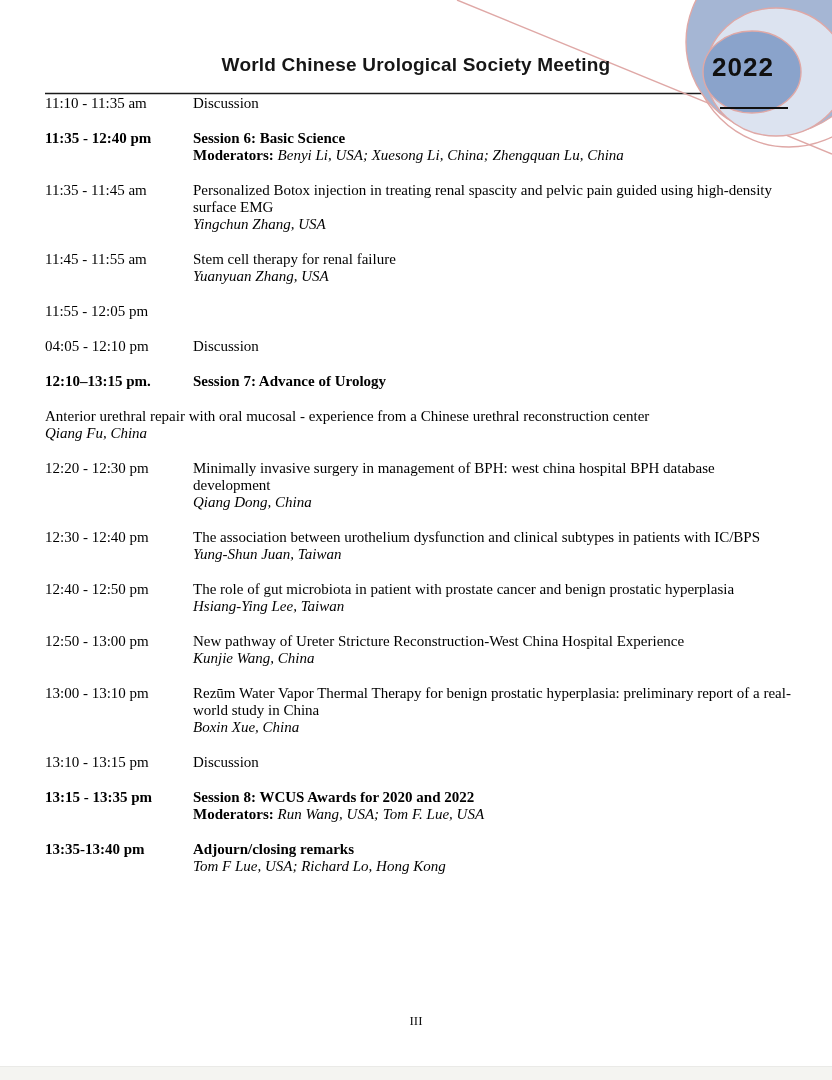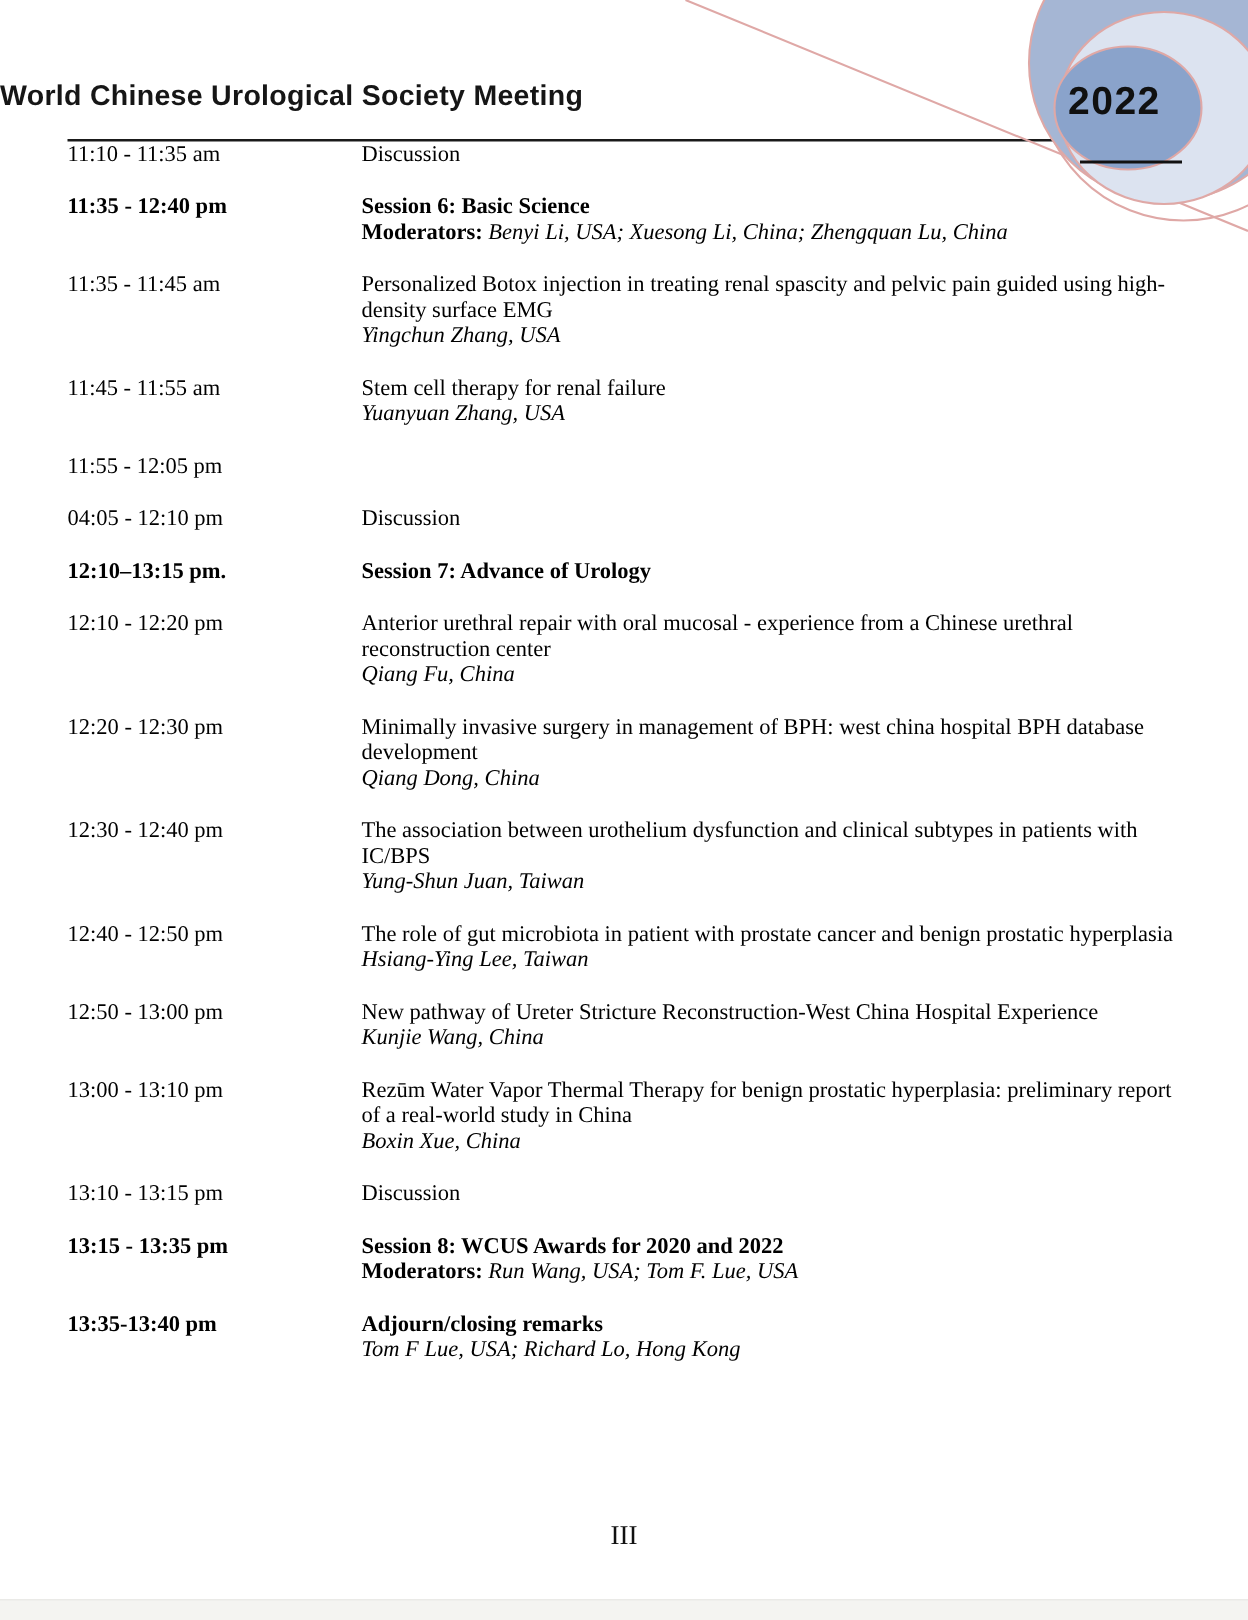--- a/index.html
+++ b/index.html
@@ -10,45 +10,45 @@
     color: #000;
     position: relative;
     overflow: hidden;
   }
   .page { position: absolute; inset: 0; background: #fff; overflow: hidden; }
 
   .header-svg { position: absolute; top: 0; left: 0; }
 
   .doc-title {
     position: absolute; top: 54px; left: 0; width: 832px;
-    text-align: left;
+    text-align: center;
     font-family: "Liberation Sans", sans-serif;
     font-weight: bold; font-size: 19px; letter-spacing: 0.2px;
     color: #161616;
   }
   .year-badge {
     position: absolute; top: 52px; left: 712px; width: 80px;
     text-align: left;
     font-family: "Liberation Sans", sans-serif;
     font-weight: bold; font-size: 26px; letter-spacing: 1px;
     color: #101010;
   }
 
   .content { position: absolute; top: 95px; left: 45px; width: 750px; }
-  .row { display: flex; margin-bottom: 18px; font-size: 15px; line-height: 17px; gap: 48px; }
+  .row { display: flex; margin-bottom: 18px; font-size: 15px; line-height: 17px; }
   .row .time { width: 148px; flex: none; }
   .row .desc { flex: 1; }
   .row.em .time, .row.em .title { font-weight: bold; }
   .mods .b { font-weight: bold; }
   .mods .i { font-style: italic; }
   .speaker { font-style: italic; }
 
   .page-num {
     position: absolute; top: 1013px; left: 0; width: 832px;
-    text-align: center; font-size: 18px; color: #111;
+    text-align: center; font-size: 13px; color: #111;
   }
   .bottom-strip {
     position: absolute; left: 0; bottom: 0; width: 832px; height: 13px;
     background: #f4f4f1; border-top: 1px solid #eaeae7;
   }
 </style>
 </head>
 <body>
 
 <div class="page">
@@ -116,21 +116,20 @@
 
     <div class="row em">
       <div class="time">12:10–13:15 pm.</div>
       <div class="desc">
         <div class="title">Session 7: Advance of Urology</div>
 
       </div>
     </div>
 
     <div class="row">
-      <div class="time">12:10 - 12:20 pm</div>
       <div class="desc">
         <div class="title">Anterior urethral repair with oral mucosal - experience from a Chinese urethral reconstruction center</div>
 
         <div class="speaker">Qiang Fu, China</div>
       </div>
     </div>
 
     <div class="row">
       <div class="time">12:20 - 12:30 pm</div>
       <div class="desc">

